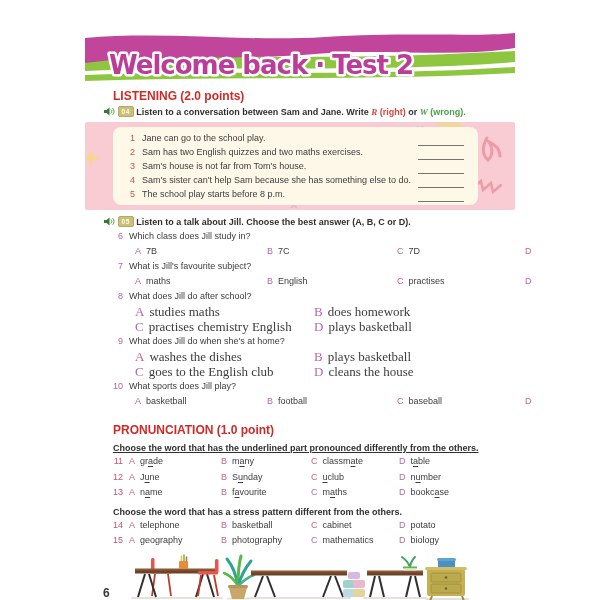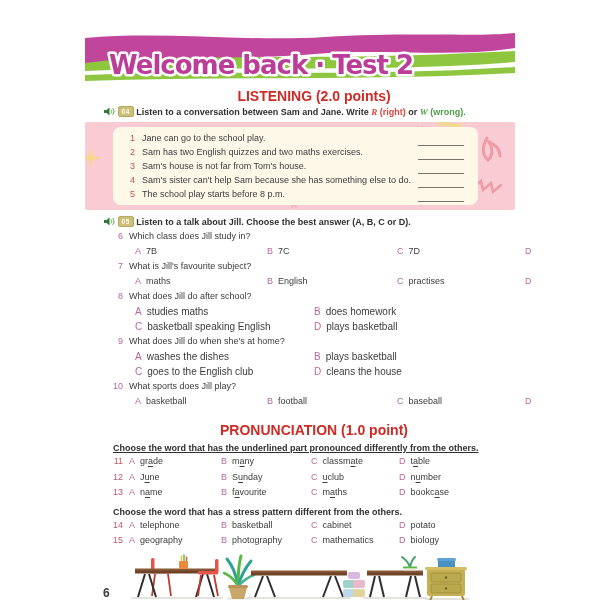--- a/index.html
+++ b/index.html
@@ -4,21 +4,21 @@
 <style>
   * { margin:0; padding:0; box-sizing:border-box; }
   html,body { width:600px; height:600px; background:#fff; }
   body { font-family:"Liberation Sans", sans-serif; color:#3c3c3c; }
   .page { position:relative; width:532px; height:600px; background:#fff; overflow:hidden;margin-top:23px; }
   .content { position:absolute; left:85px; top:0; width:430px; }
 
   .header-art { display:block; width:430px; height:56px; margin-top:6px; }
   .header-title { font-family:"DejaVu Sans", sans-serif; font-weight:bold; letter-spacing:-1px; }
 
-  .section-heading { margin:3px 0 2px 28px; font-size:14px; line-height:16px; font-weight:bold; color:#cf2b26;text-align:center; }
+  .section-heading { margin:3px 0 2px 28px; font-size:12px; line-height:16px; font-weight:bold; color:#cf2b26; }
   .section-heading.pron { margin-top:13px; line-height:17px; }
 
   .instr { margin-left:19px; font-size:9px; line-height:12px; font-weight:bold; color:#2f2f2f; }
   .instr.t2 { margin-top:6px; }
   .instr.pa { margin-left:28px; margin-top:3px;text-decoration:underline; }
   .instr.pb { margin-left:28px; margin-top:5px; }
   .spk { display:inline-block; vertical-align:-1px; }
   .badge { display:inline-block; background:#cbc07b; border:1px solid #b6aa5c; color:#fffbe8;
            font-size:6.5px; line-height:7px; font-weight:bold; padding:1px 3px; border-radius:2px;
            vertical-align:1px; letter-spacing:.5px; }
@@ -34,21 +34,21 @@
   .inum { width:12px; text-align:right; margin-right:7px; color:#c4544c; flex:none; }
   .blank { margin-left:auto; width:46px; border-bottom:1px solid #75756a; height:9px; flex:none; }
 
   .qblock { margin-top:0; }
   .qrow { display:flex; line-height:15px; font-size:9px; }
   .qrow.pr { line-height:15.5px; }
   .qnum { width:44px; text-align:right; padding-right:6px; flex:none; font-size:9px; }
   .qnum.t2 { color:#b5639e; }
   .qnum.p { color:#c4566b; }
   .opts4 { display:grid; grid-template-columns:92px 90px 88px auto; margin-left:50px; line-height:15px; font-size:9px;gap:40px; }
-  .opts2 { display:grid; grid-template-columns:179px auto; margin-left:50px; line-height:15px; font-size:10px; }
+  .opts2 { display:grid; grid-template-columns:179px auto; margin-left:50px; line-height:15px; font-size:13px;font-family:Liberation Serif, serif; }
   .optsF { display:grid; grid-template-columns:92px 90px 88px auto; flex:1; }
   .letter { color:#b9669c; margin-right:5px; }
   .u { text-decoration:underline; text-underline-offset:1.5px; }
 
   .scene { display:block; width:430px; height:50px; margin-top:5px; }
   .pageno { position:absolute; left:103px; top:563px; font-size:12px; font-weight:bold; color:#3a3a3a; }
 </style>
 </head>
 <body>
 
@@ -149,21 +149,21 @@
       <span><span class="letter">D</span><span>biology</span></span>
     </div>
 
     <div class="qrow">
           <span class="qnum t2">8</span>
           <span>What does Jill do after school?</span>
         </div>
     <div class="opts2">
       <span><span class="letter">A</span><span>studies maths</span></span>
       <span><span class="letter">B</span><span>does homework</span></span>
-      <span><span class="letter">C</span><span>basketball speaking English</span></span>
+      <span><span class="letter">C</span><span>practises chemistry English</span></span>
       <span><span class="letter">D</span><span>plays basketball</span></span>
     </div>
 
     <div class="qrow">
           <span class="qnum t2">9</span>
           <span>What does Jill do when she's at home?</span>
         </div>
     <div class="opts2">
       <span><span class="letter">A</span><span>washes the dishes</span></span>
       <span><span class="letter">B</span><span>plays basketball</span></span>

